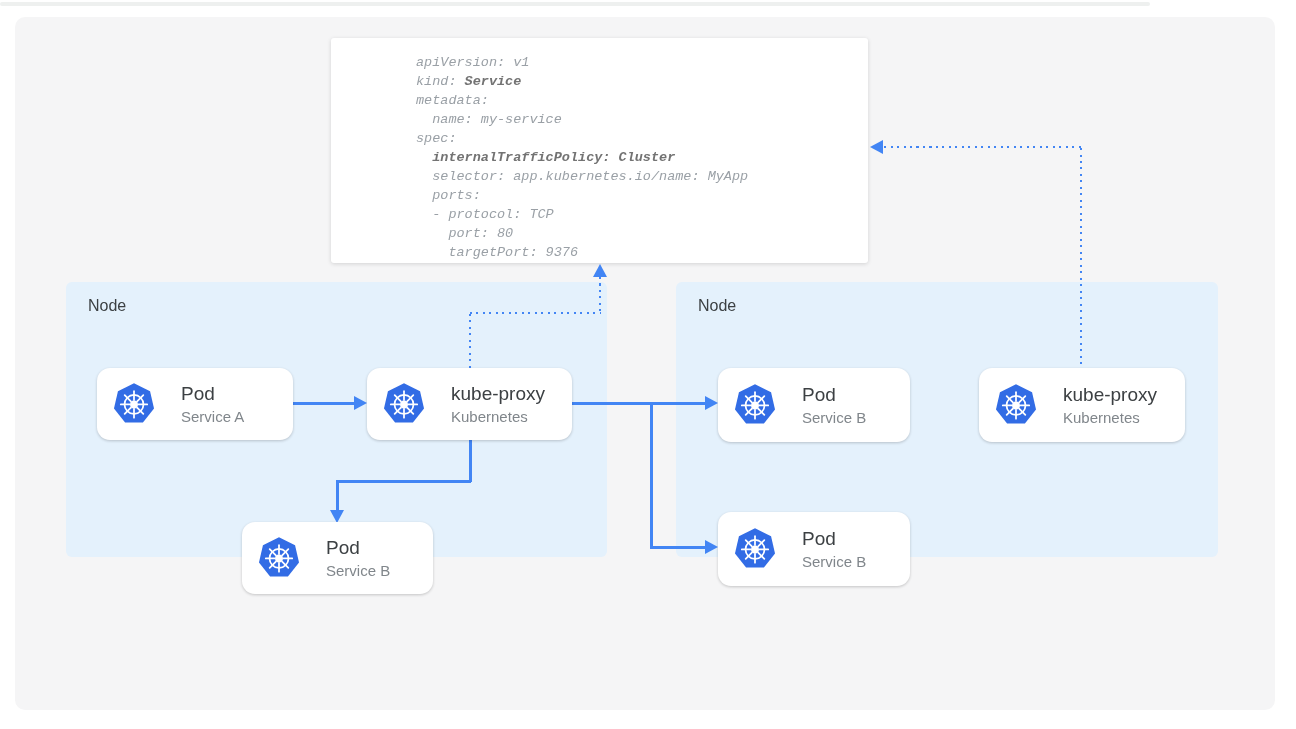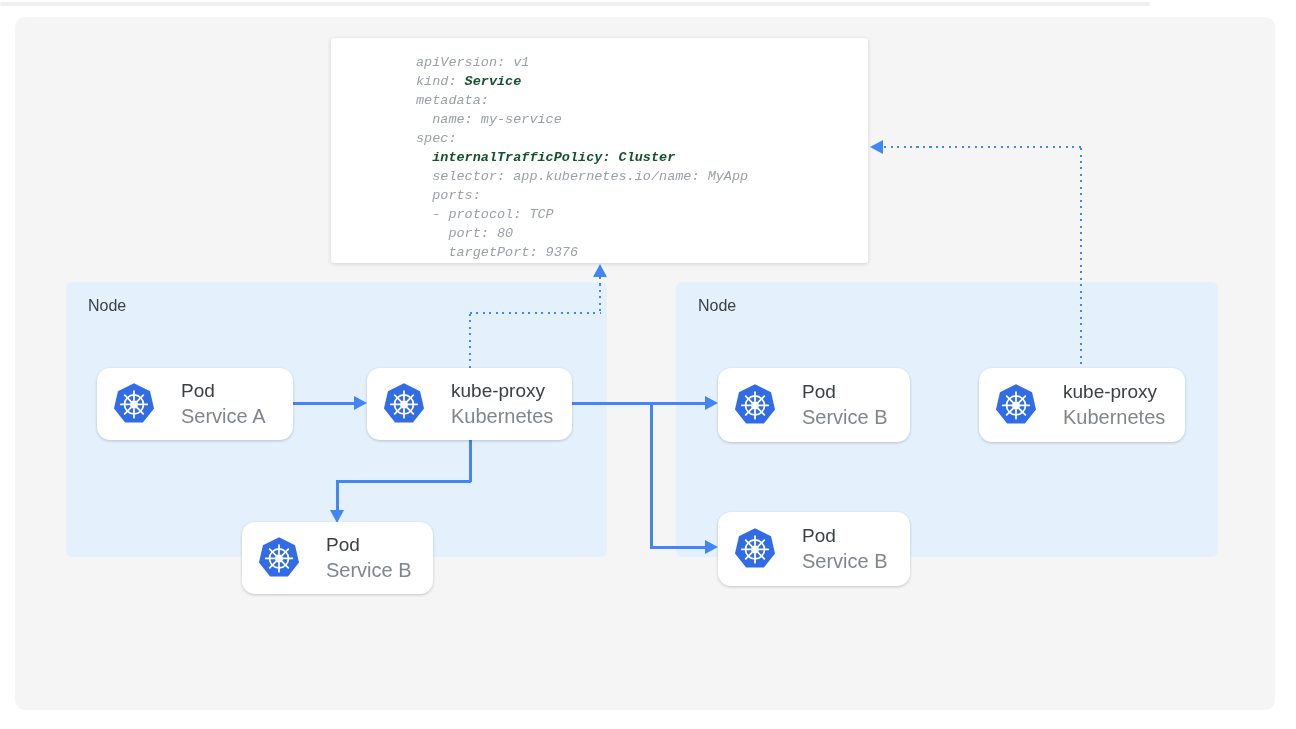--- a/index.html
+++ b/index.html
@@ -6,33 +6,33 @@
   #stage{position:relative;width:1296px;height:729px;background:#ffffff;overflow:hidden;}
 
   .top-divider{position:absolute;left:0;top:2px;width:1150px;height:4px;border-radius:3px;background:#eef0ef;}
 
   .panel{position:absolute;left:15px;top:17px;width:1260px;height:693px;background:#f5f5f6;border-radius:10px;}
 
   .yaml-box{position:absolute;left:331px;top:38px;width:537px;height:225px;background:#ffffff;border-radius:3px;
             box-shadow:0 1px 4px rgba(0,0,0,0.14);}
   .yaml-code{position:absolute;left:85px;top:15px;white-space:pre;font-family:"Liberation Mono",monospace;
              font-style:italic;font-size:13.5px;line-height:19px;color:#9aa0a6;}
-  .yaml-code .b{font-weight:bold;color:#14532d;}
+  .yaml-code .b{font-weight:bold;color:#737373;}
   .yaml-line{display:block;}
 
   .node{position:absolute;top:282px;width:541px;height:275px;background:#e4f1fc;border-radius:6px;}
   .node.left{left:66px;}
   .node.right{left:676px;width:542px;}
   .node-label{position:absolute;left:22px;top:15px;font-size:16px;color:#3c4043;}
 
   .kbox{position:absolute;background:#ffffff;border-radius:13px;box-shadow:0 1px 3px rgba(0,0,0,0.2);
         display:flex;align-items:center;padding-left:15px;box-sizing:border-box;gap:25px;}
   .kbox .txt{display:flex;flex-direction:column;gap:3px;}
   .kbox .title{font-size:19px;color:#3c4043;}
-  .kbox .subtitle{font-size:20px;color:#80868b;}
+  .kbox .subtitle{font-size:15px;color:#80868b;}
   .kicon{width:44px;height:44px;flex:0 0 44px;}
 
   .box-pod-a{left:97px;top:368px;width:196px;height:72px;}
   .box-kp-left{left:367px;top:368px;width:205px;height:72px;}
   .box-pod-b-left{left:242px;top:522px;width:191px;height:72px;}
   .box-pod-b1{left:718px;top:368px;width:192px;height:74px;}
   .box-pod-b2{left:718px;top:512px;width:192px;height:74px;}
   .box-kp-right{left:979px;top:368px;width:206px;height:74px;}
 
   .hline{position:absolute;height:2.5px;background:#4285f4;}

